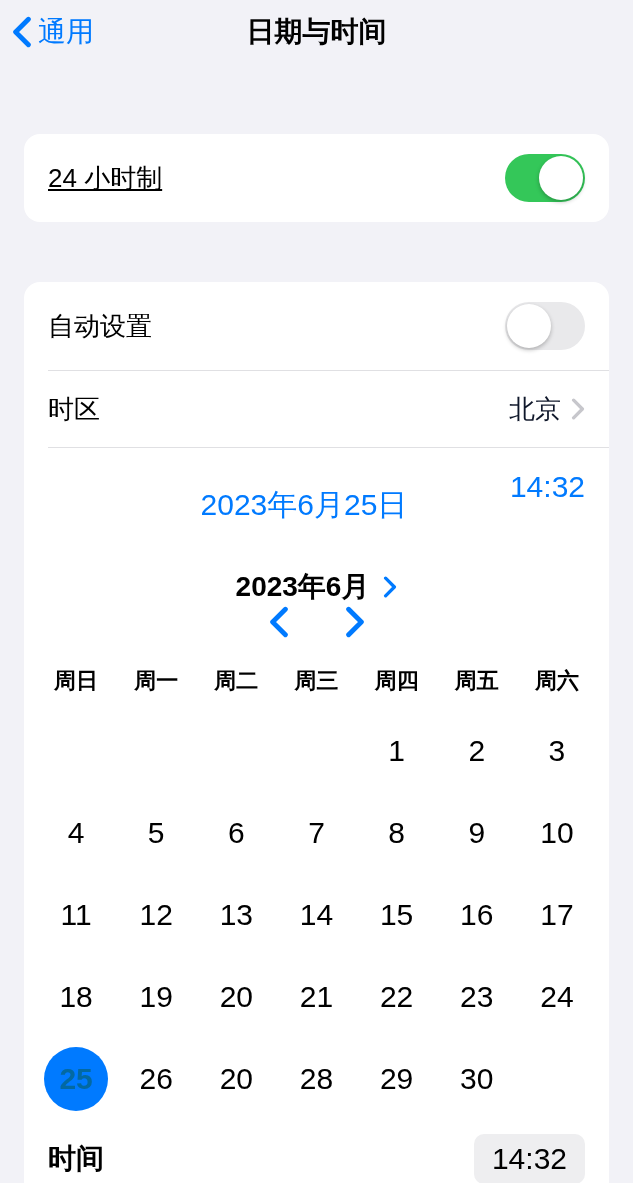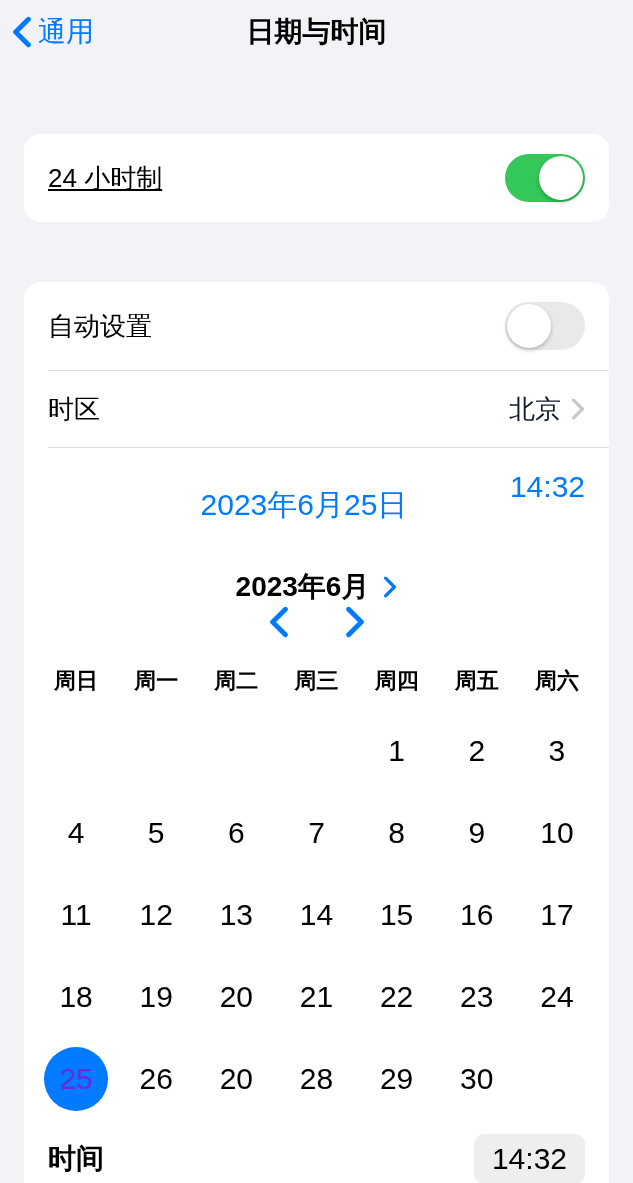--- a/index.html
+++ b/index.html
@@ -127,21 +127,21 @@
     position: relative;
   }
   .cell.selected::before {
     content: "";
     position: absolute;
     width: 64px; height: 64px;
     border-radius: 32px;
     background: #007aff;
     z-index: 0;
   }
-  .cell.selected span { color: #6d28d9; z-index: 1; font-weight: 400; }
+  .cell.selected span { color: #0369a1; z-index: 1; font-weight: 700; }
 
   .time-row {
     display: flex;
     align-items: center;
     justify-content: space-between;
     padding: 4px 24px 20px 24px;
   }
   .time-row .tl { font-size: 28px; font-weight: 600; }
   .time-chip {
     background: #eeeef0;

